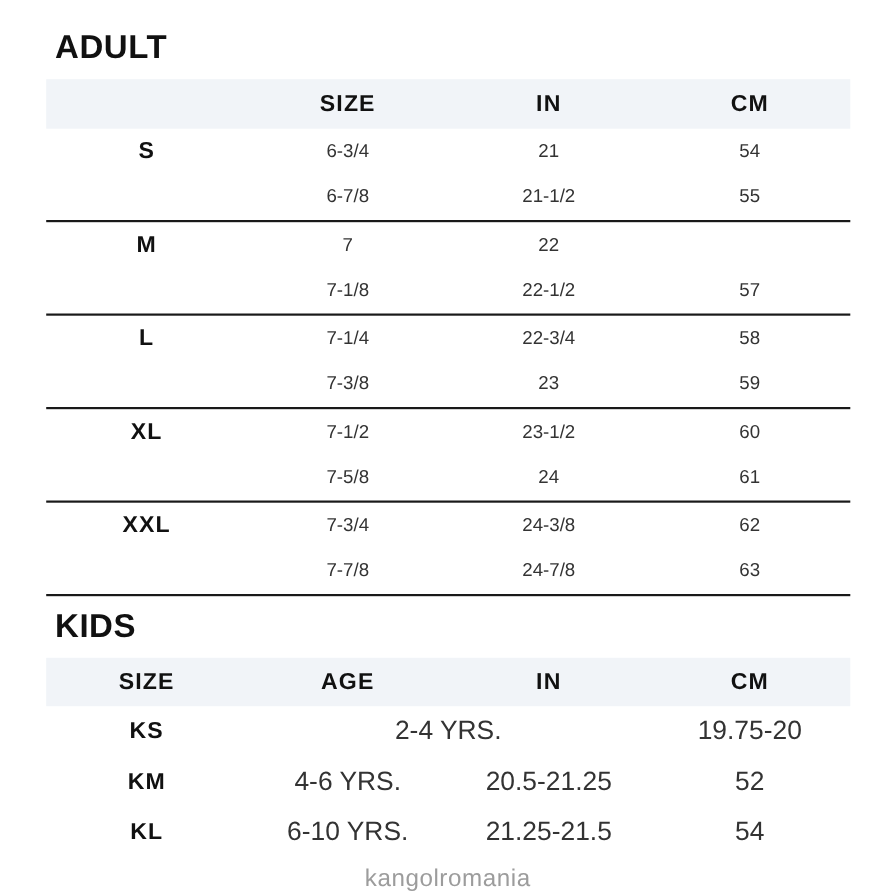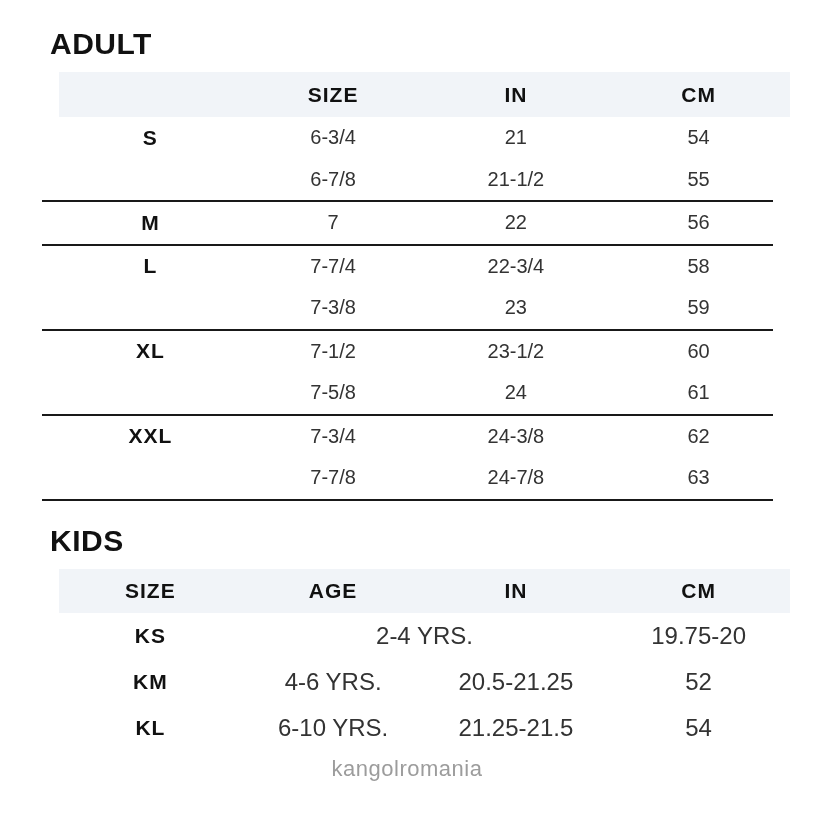--- a/index.html
+++ b/index.html
@@ -14,25 +14,25 @@
 
   .section-heading {
     font-size: 30px;
     font-weight: 700;
     letter-spacing: 0.5px;
     color: #111111;
     line-height: 28px;
     margin-left: 50px;
   }
   .adult-heading { padding-top: 30px; }
-  .kids-heading  { margin-top: 26px; }
+  .kids-heading  { margin-top: 14px; }
 
   .size-table { margin: 14px 41px 0 42px; }
 
-  .row { display: flex; width: 100%; margin-left: 17px; }
+  .row { display: flex; width: 100%; }
   .cell {
     width: 25%;
     text-align: center;
     overflow: hidden;
     white-space: nowrap;
   }
 
   .header-row {
     background: #f1f4f8;
     height: 45px;
@@ -50,21 +50,21 @@
   .data-row { height: 41.5px; align-items: center; }
   .kids .data-row { height: 46px; justify-content: space-between; }
 
   .label-cell {
     font-size: 21px;
     font-weight: 700;
     letter-spacing: 1px;
     color: #111111;
   }
   .value-cell {
-    font-size: 20px;
+    font-size: 17px;
     font-weight: 400;
     color: #333333;
   }
   .kids .value-cell { font-size: 24px; }
 
   .brand-footer {
     margin-top: 5px;
     text-align: center;
     font-size: 22px;
     color: #9c9c9c;
@@ -100,28 +100,33 @@
           <div class="cell value-cell">21-1/2</div>
           <div class="cell value-cell">55</div>
         </div>
       </div>
 
       <div class="group">
         <div class="row data-row">
           <div class="cell label-cell">M</div>
           <div class="cell value-cell">7</div>
           <div class="cell value-cell">22</div>
-          <div class="cell value-cell">56</div>
+        </div>
+        <div class="row data-row">
+          <div class="cell label-cell"></div>
+          <div class="cell value-cell">7-1/8</div>
+          <div class="cell value-cell">22-1/2</div>
+          <div class="cell value-cell">57</div>
         </div>
       </div>
 
       <div class="group">
         <div class="row data-row">
           <div class="cell label-cell">L</div>
-          <div class="cell value-cell">7-7/4</div>
+          <div class="cell value-cell">7-1/4</div>
           <div class="cell value-cell">22-3/4</div>
           <div class="cell value-cell">58</div>
         </div>
         <div class="row data-row">
           <div class="cell label-cell"></div>
           <div class="cell value-cell">7-3/8</div>
           <div class="cell value-cell">23</div>
           <div class="cell value-cell">59</div>
         </div>
       </div>

